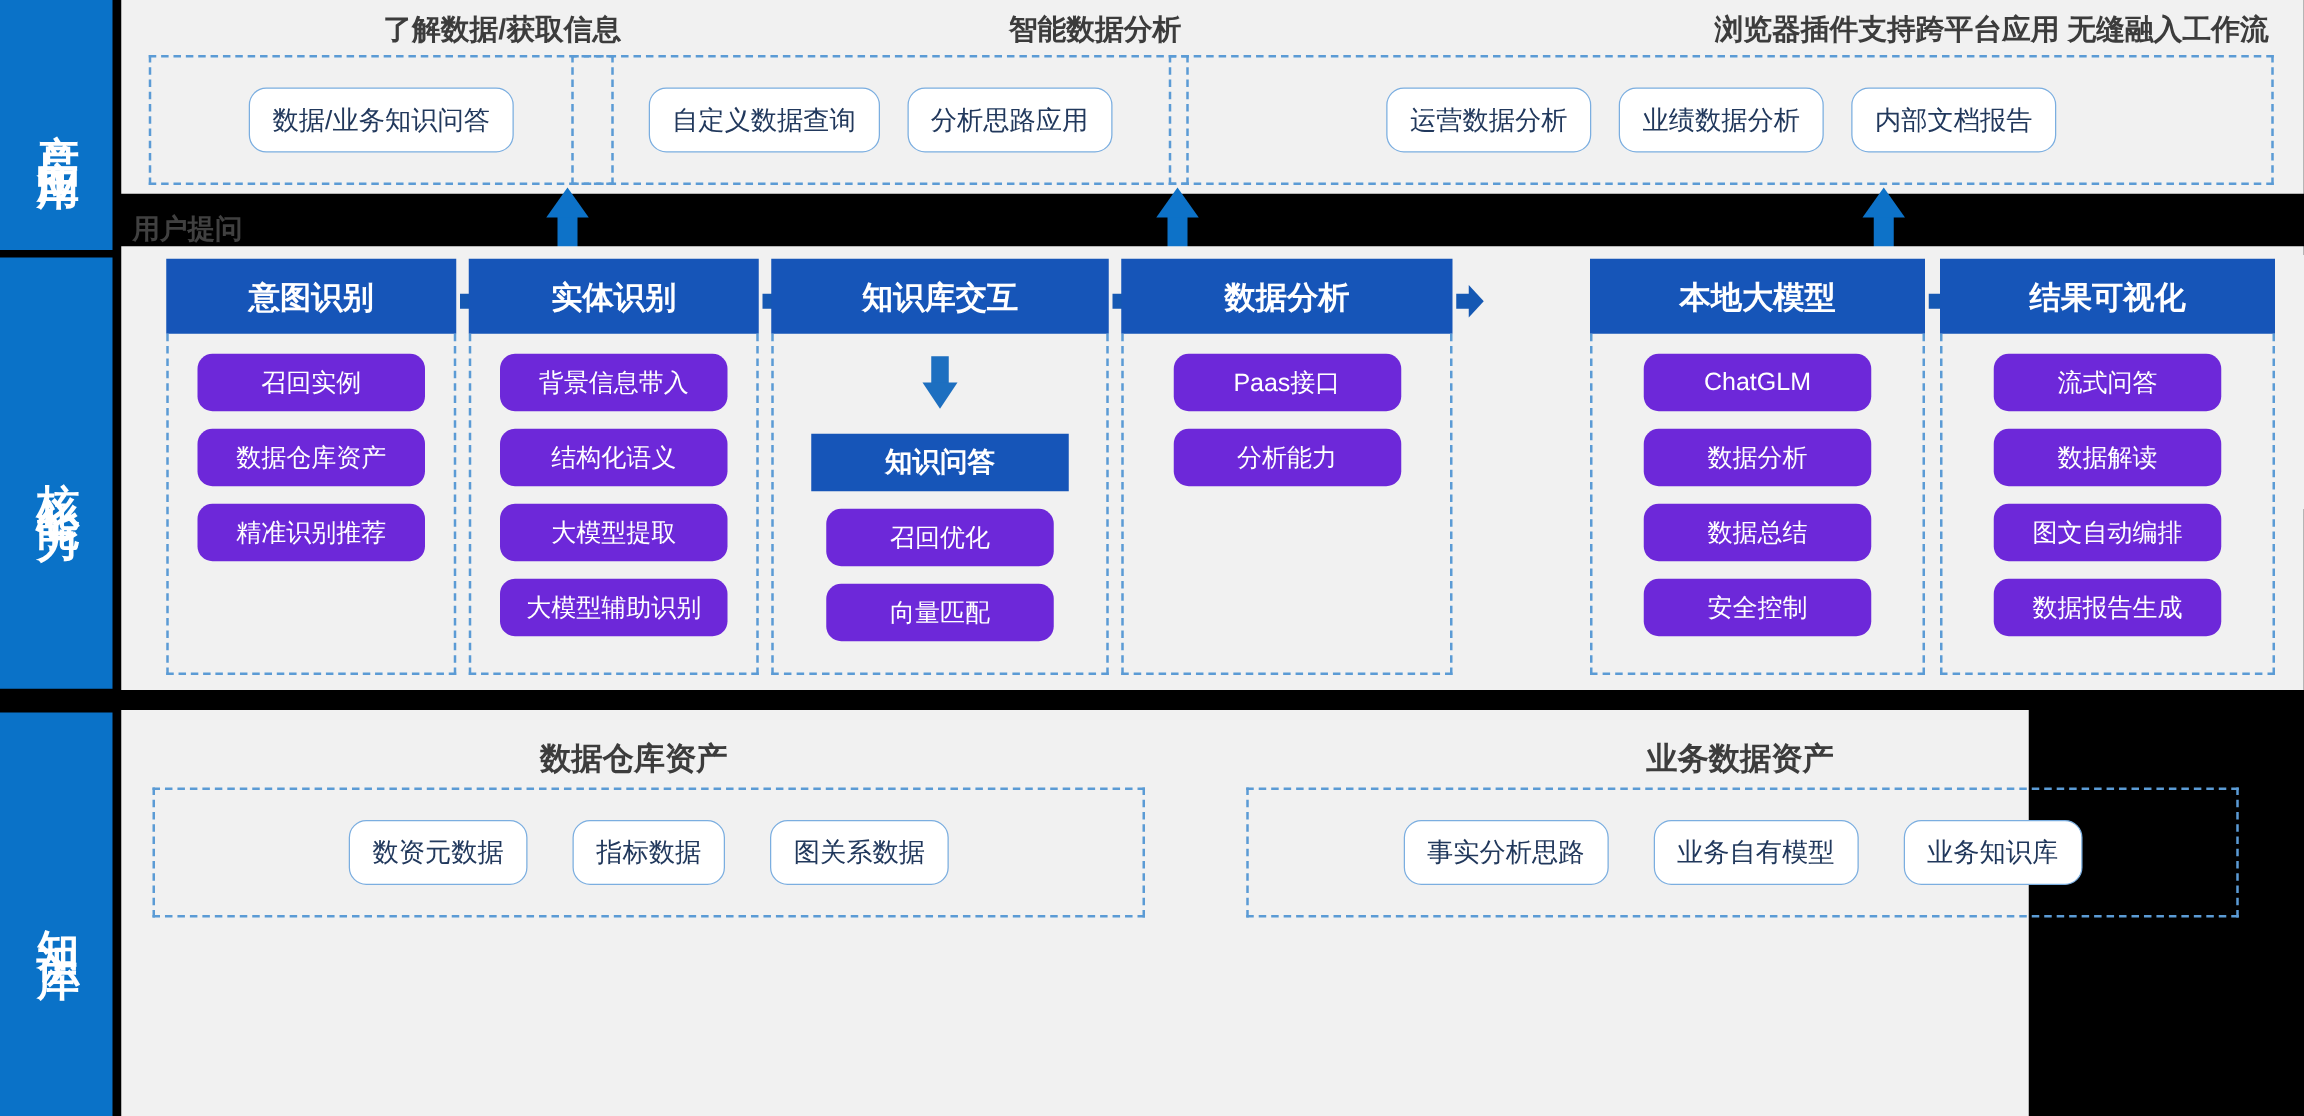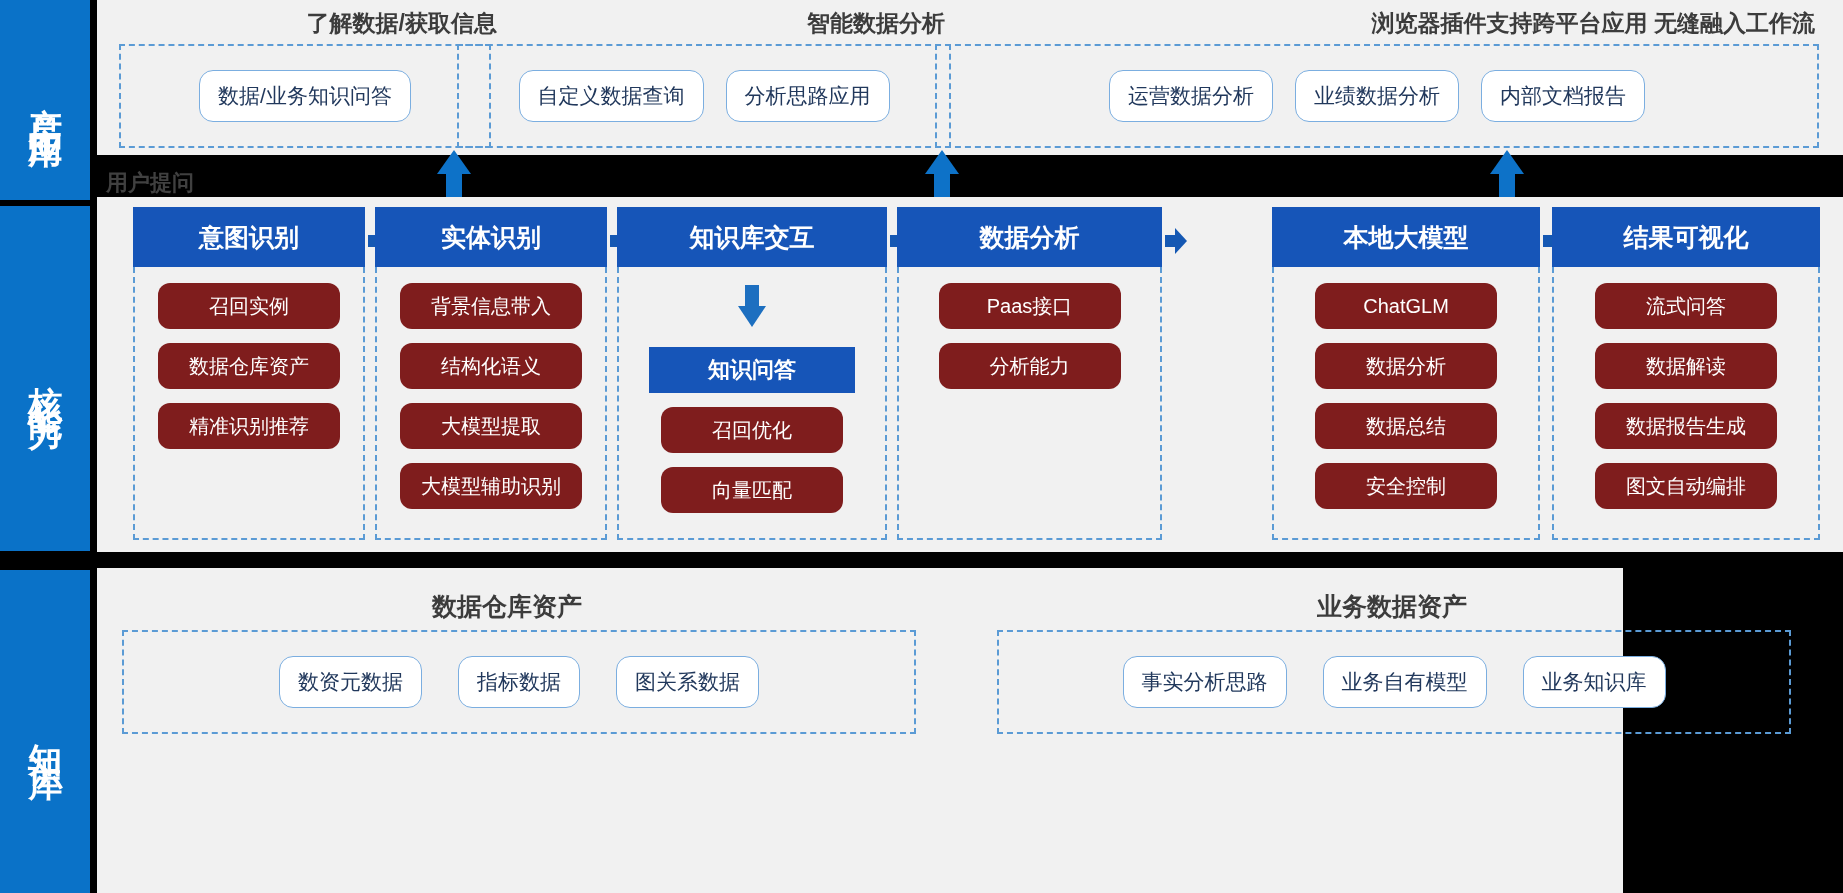--- a/index.html
+++ b/index.html
@@ -42,21 +42,21 @@
                   border-left:17px solid transparent;border-right:17px solid transparent;
                   border-bottom:24px solid #0D72C8;}
 
   
   .col{position:absolute;top:207px;width:232px;}
   .col-head{height:60px;background:#1655B8;color:#fff;font-weight:bold;font-size:25px;
             display:flex;align-items:center;justify-content:center;white-space:nowrap;}
   .col-body{position:relative;margin-top:0;border:2px dashed #5B9BD5;border-top:none;
             height:273px;padding-top:16px;box-sizing:border-box;
             display:flex;flex-direction:column;align-items:center;gap:14px;}
-  .chip{background:#7f1d1d;color:#fff;border-radius:12px;font-size:20px;height:46px;
+  .chip{background:#6d28d9;color:#fff;border-radius:12px;font-size:20px;height:46px;
         display:flex;align-items:center;justify-content:center;white-space:nowrap;
         padding:0 16px;min-width:150px;}
   .subhead{background:#1655B8;color:#fff;font-weight:bold;font-size:22px;height:46px;
            width:206px;display:flex;align-items:center;justify-content:center;}
   .arrow-down{width:28px;height:42px;position:relative;margin:2px 0 6px 0;}
   .arrow-down .shaft{position:absolute;left:7px;top:0;width:14px;height:22px;background:#1D6FC0;}
   .arrow-down .head{position:absolute;left:0;bottom:0;width:0;height:0;
                     border-left:14px solid transparent;border-right:14px solid transparent;
                     border-top:21px solid #1D6FC0;}
   .arrow-right{position:absolute;top:228px;width:22px;height:26px;}
@@ -190,22 +190,22 @@
   <div class="arrow-right" style="left:1543px;">
     <div class="shaft"></div>
       <div class="head"></div>
   </div>
 
   <div class="col" style="left:1552px;width:268px;">
     <div class="col-head">结果可视化</div>
     <div class="col-body">
       <div class="chip">流式问答</div>
       <div class="chip">数据解读</div>
+      <div class="chip">图文自动编排</div>
       <div class="chip">数据报告生成</div>
-      <div class="chip">图文自动编排</div>
     </div>
   </div>
 
   <div class="panel" id="panel-bottom">
 
     <div class="kb-title" style="left:30px;top:22px;width:760px;">数据仓库资产</div>
     <div class="dashed-box" style="left:25px;top:62px;width:790px;height:100px;gap:36px;">
       <div class="pill">数资元数据</div>
       <div class="pill">指标数据</div>
       <div class="pill">图关系数据</div>

